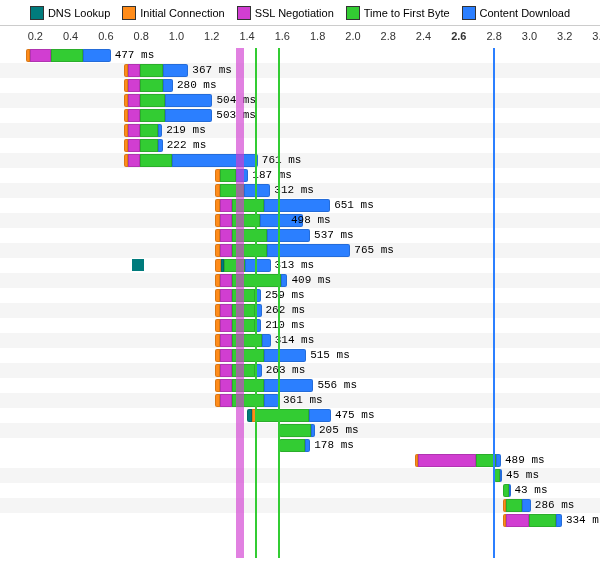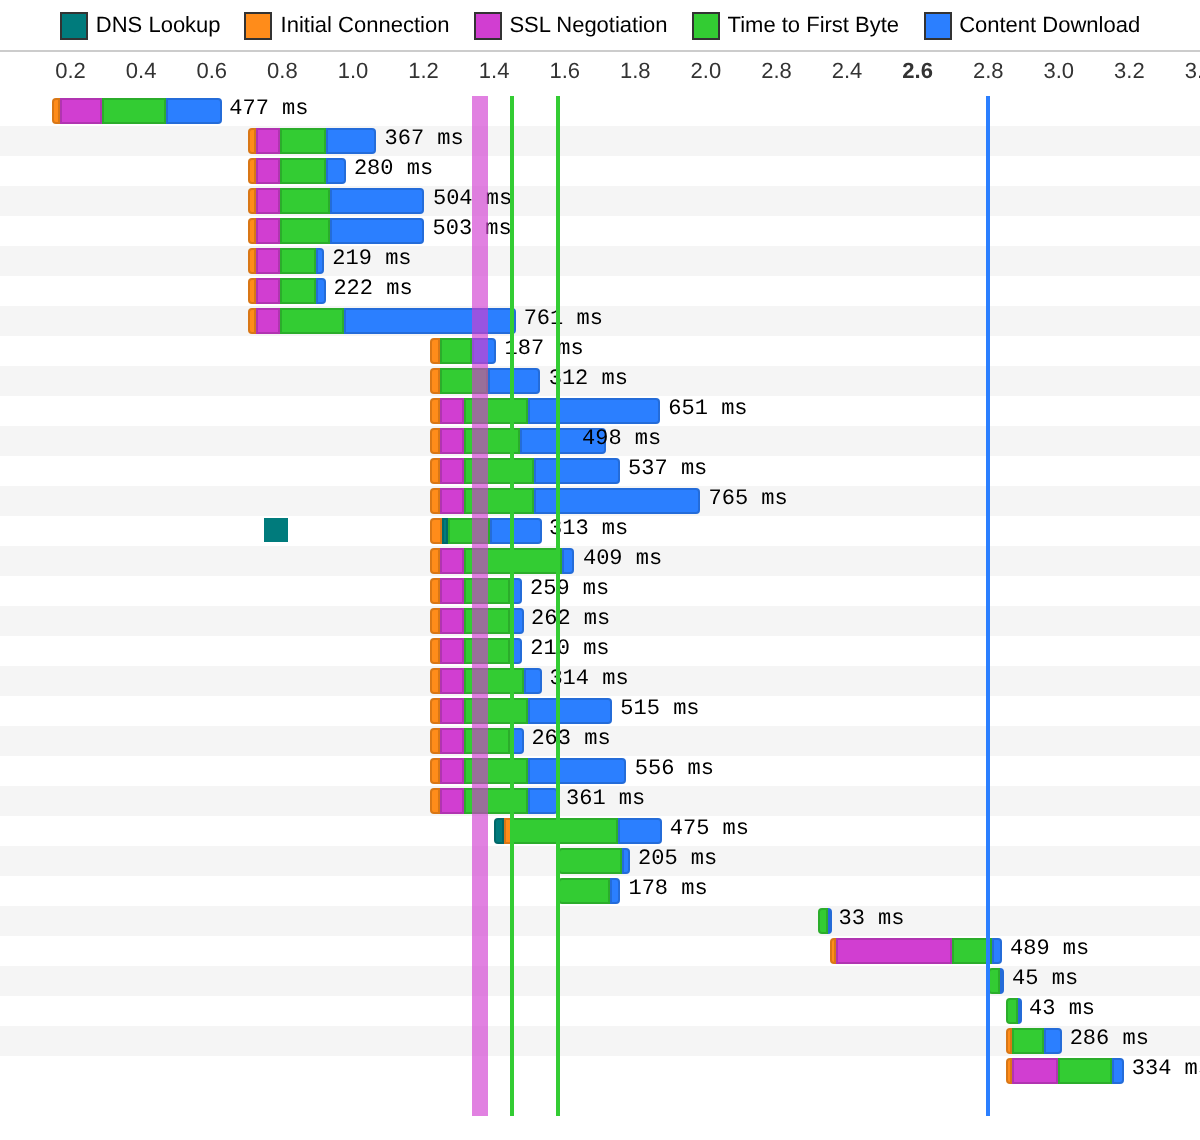--- a/index.html
+++ b/index.html
@@ -316,27 +316,20 @@
         </div>
         <span class="label" style="left: 319px;">205 ms</span>
       </div>
       <div class="row odd">
         <div class="bar" style="left: 278.824px; width: 31.4118px;">
           <div class="seg" style="left: 0%; width: 84.2697%; background: rgb(51, 204, 51);"></div>
           <div class="seg" style="left: 84.2697%; width: 15.7303%; background: rgb(43, 127, 255);"></div>
         </div>
         <span class="label" style="left: 314.235px;">178 ms</span>
       </div>
-      <div class="row even">
-        <div class="bar" style="left: 409.412px; width: 5.82353px;">
-          <div class="seg" style="left: 0%; width: 75.7576%; background: rgb(51, 204, 51);"></div>
-          <div class="seg" style="left: 75.7576%; width: 24.2424%; background: rgb(43, 127, 255);"></div>
-        </div>
-        <span class="label" style="left: 419.235px;">33 ms</span>
-      </div>
       <div class="row odd">
         <div class="bar" style="left: 414.706px; width: 86.2941px;">
           <div class="seg" style="left: 0%; width: 4.08998%; background: rgb(255, 140, 26);"></div>
           <div class="seg" style="left: 4.08998%; width: 67.4847%; background: rgb(209, 62, 209);"></div>
           <div class="seg" style="left: 71.5746%; width: 22.4949%; background: rgb(51, 204, 51);"></div>
           <div class="seg" style="left: 94.0695%; width: 5.93047%; background: rgb(43, 127, 255);"></div>
         </div>
         <span class="label" style="left: 505px;">489 ms</span>
       </div>
       <div class="row even">

